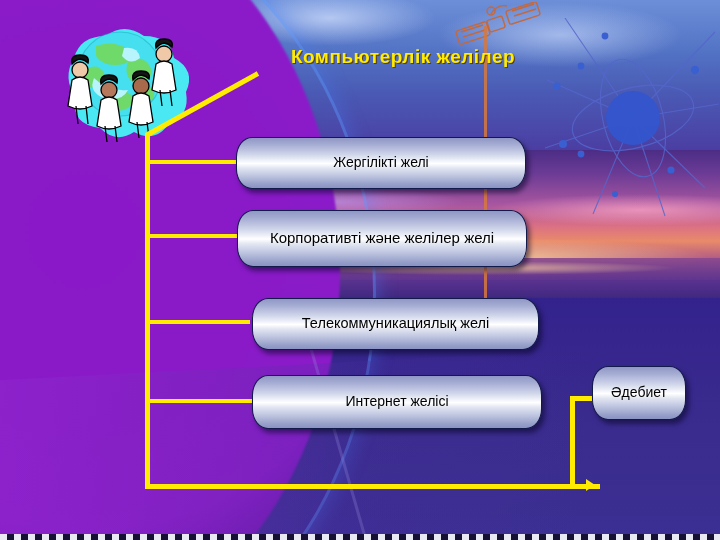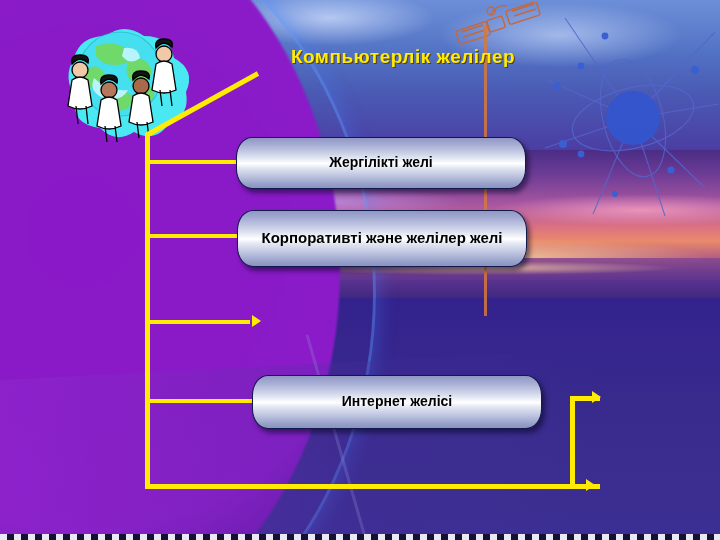--- a/index.html
+++ b/index.html
@@ -121,21 +121,21 @@
   
   .box{
     position:absolute;
     border:1.6px solid #121a4a;
     border-radius:16px/20px;
     background:linear-gradient(180deg,
       #8f97c4 0%, #a7aed4 14%, #cdd3e8 32%, #f4f6fb 47%,
       #ffffff 51%, #e2e6f2 60%, #b9c0dd 78%, #97a0c9 92%, #8a93c2 100%);
     box-shadow:3px 4px 5px rgba(10,5,40,.55);
     display:flex;align-items:center;justify-content:center;
-    color:#000;font-weight:bold;
+    color:#000;font-weight:normal;
     text-align:center;
   }
   .box span{display:block;line-height:1.1;}
   .b1{left:236px;top:137px;width:288px;height:50px;font-size:14px;}
   .b2{left:237px;top:210px;width:288px;height:55px;font-size:15px;}
   .b3{left:252px;top:298px;width:285px;height:50px;font-size:14.5px;}
   .b4{left:252px;top:375px;width:288px;height:52px;font-size:14px;}
   .b5{left:592px;top:366px;width:92px;height:52px;font-size:14px;}
   .b6{left:585px;top:460px;width:100px;height:52px;font-size:14px;}
 </style>
@@ -261,17 +261,23 @@
   <div class="arrow" style="left:586px;top:479px;"></div>
 
   <div class="title">Компьютерлік желілер</div>
 
   <div class="box b1">
     <span>Жергілікті  желі</span>
   </div>
   <div class="box b2">
     <span>Корпоративті және желілер желі</span>
   </div>
+  <div class="box b3">
+    <span>Телекоммуникациялық желі</span>
+  </div>
   <div class="box b4">
     <span>Интернет  желісі</span>
   </div>
+  <div class="box b5">
+    <span>Әдебиет</span>
+  </div>
 
 </div>
 
 </body></html>

